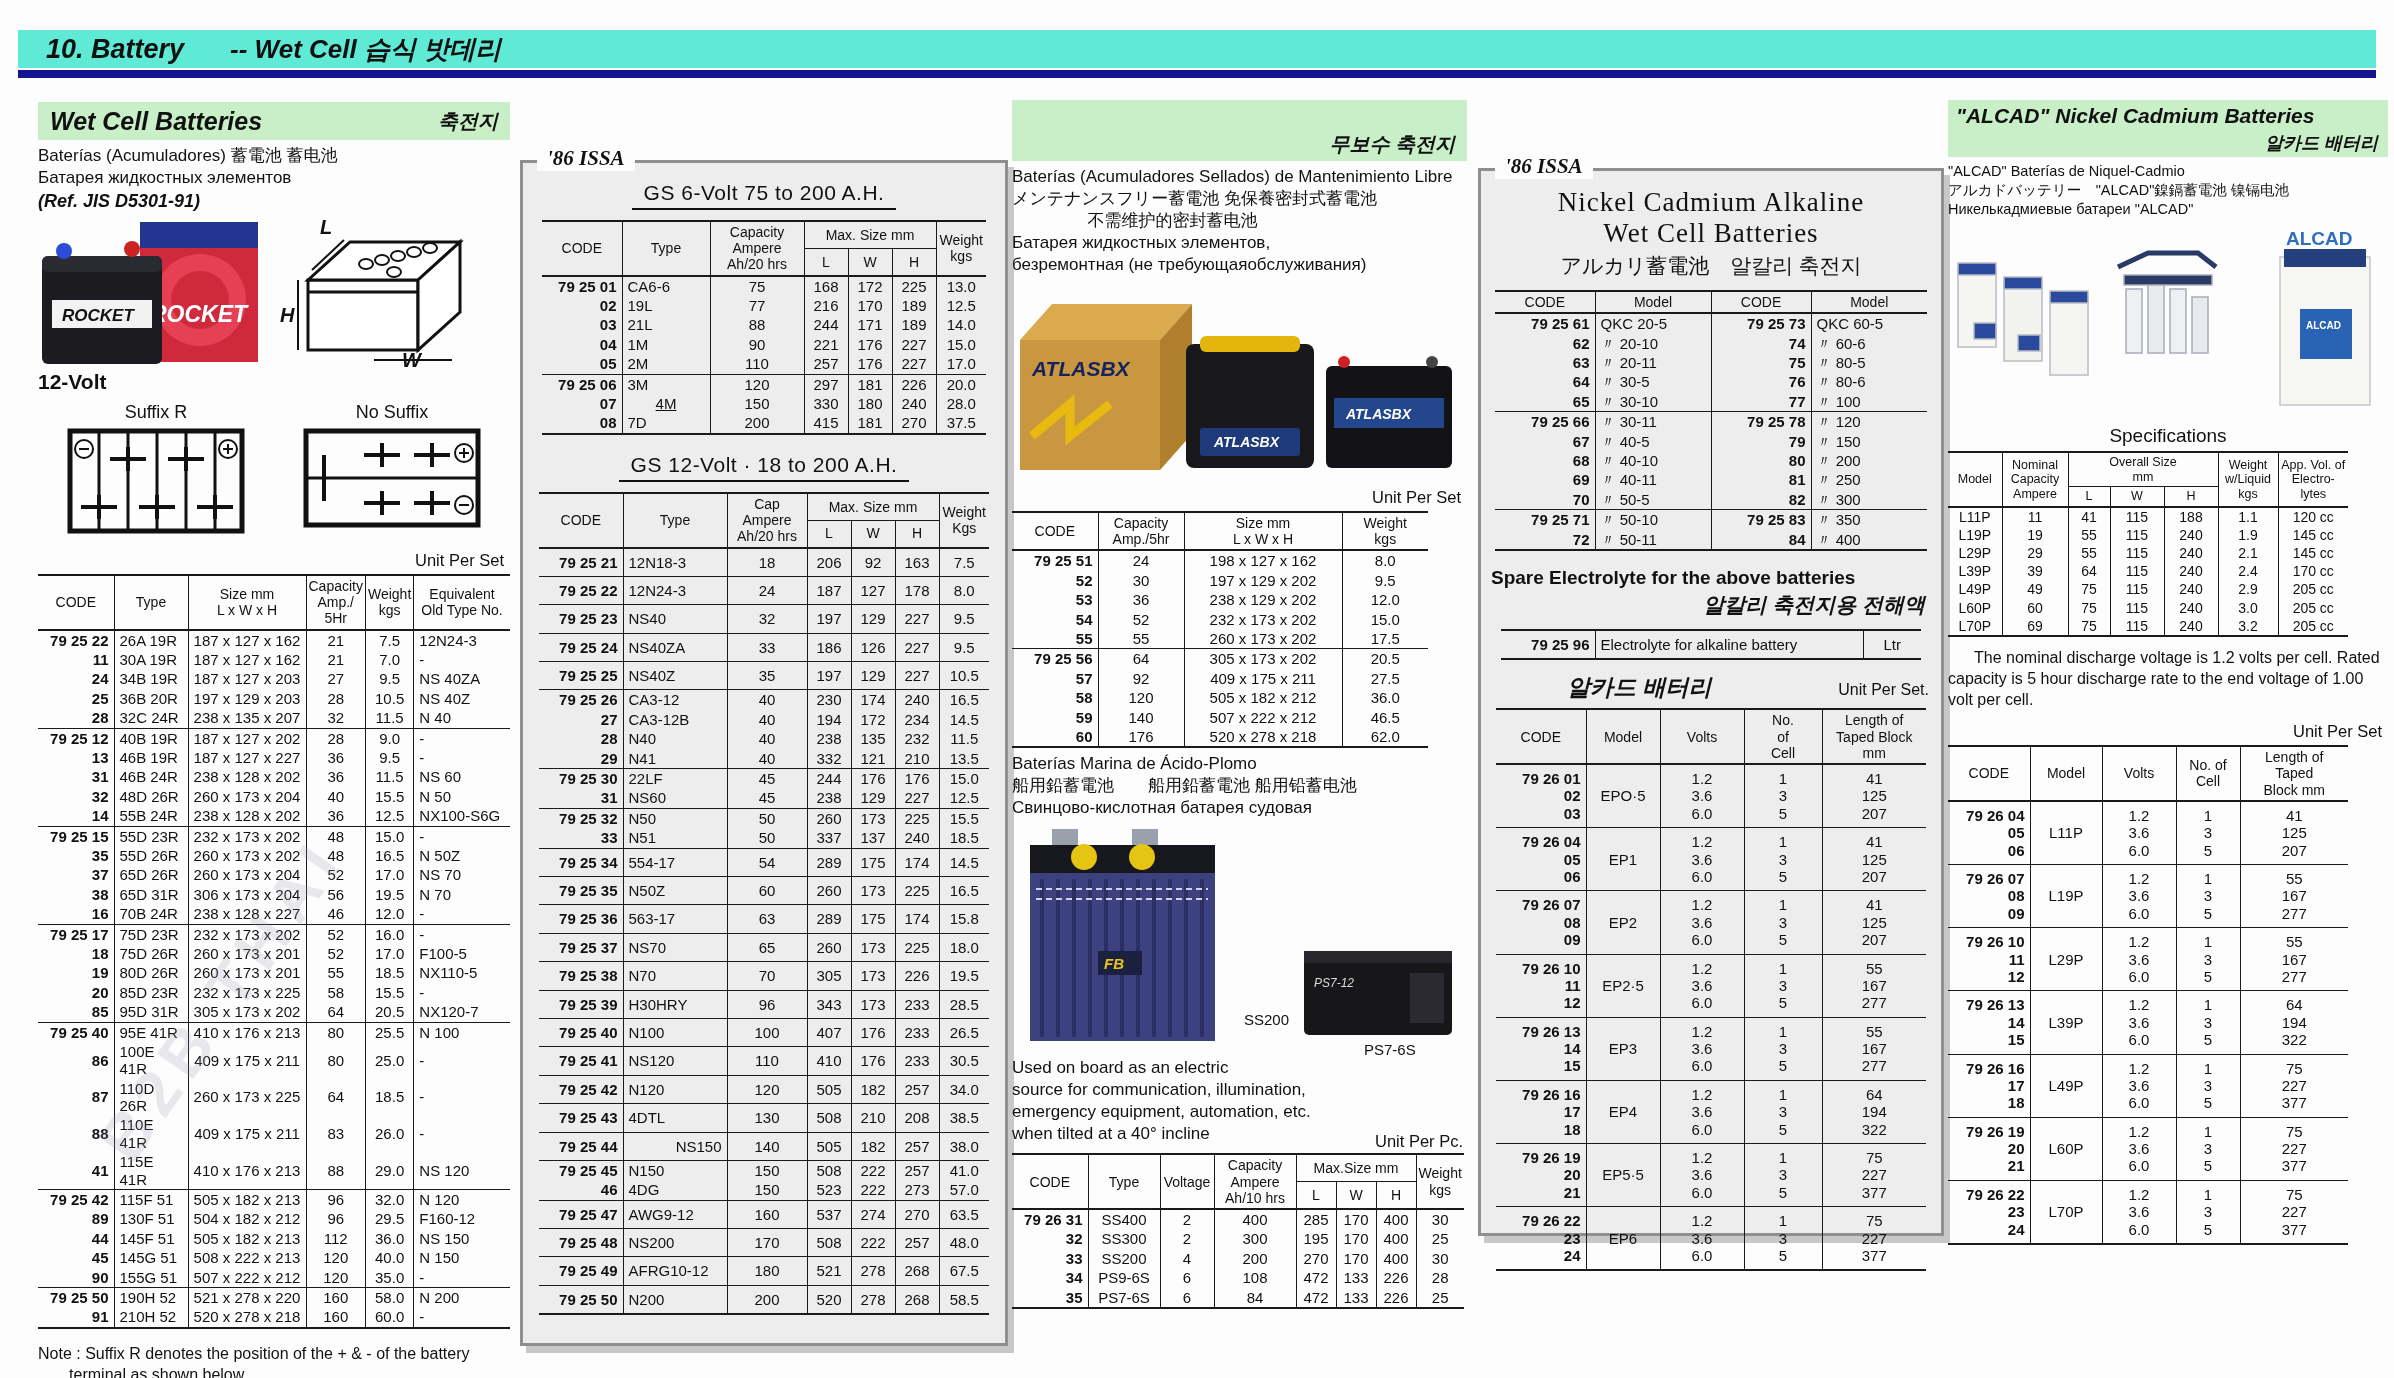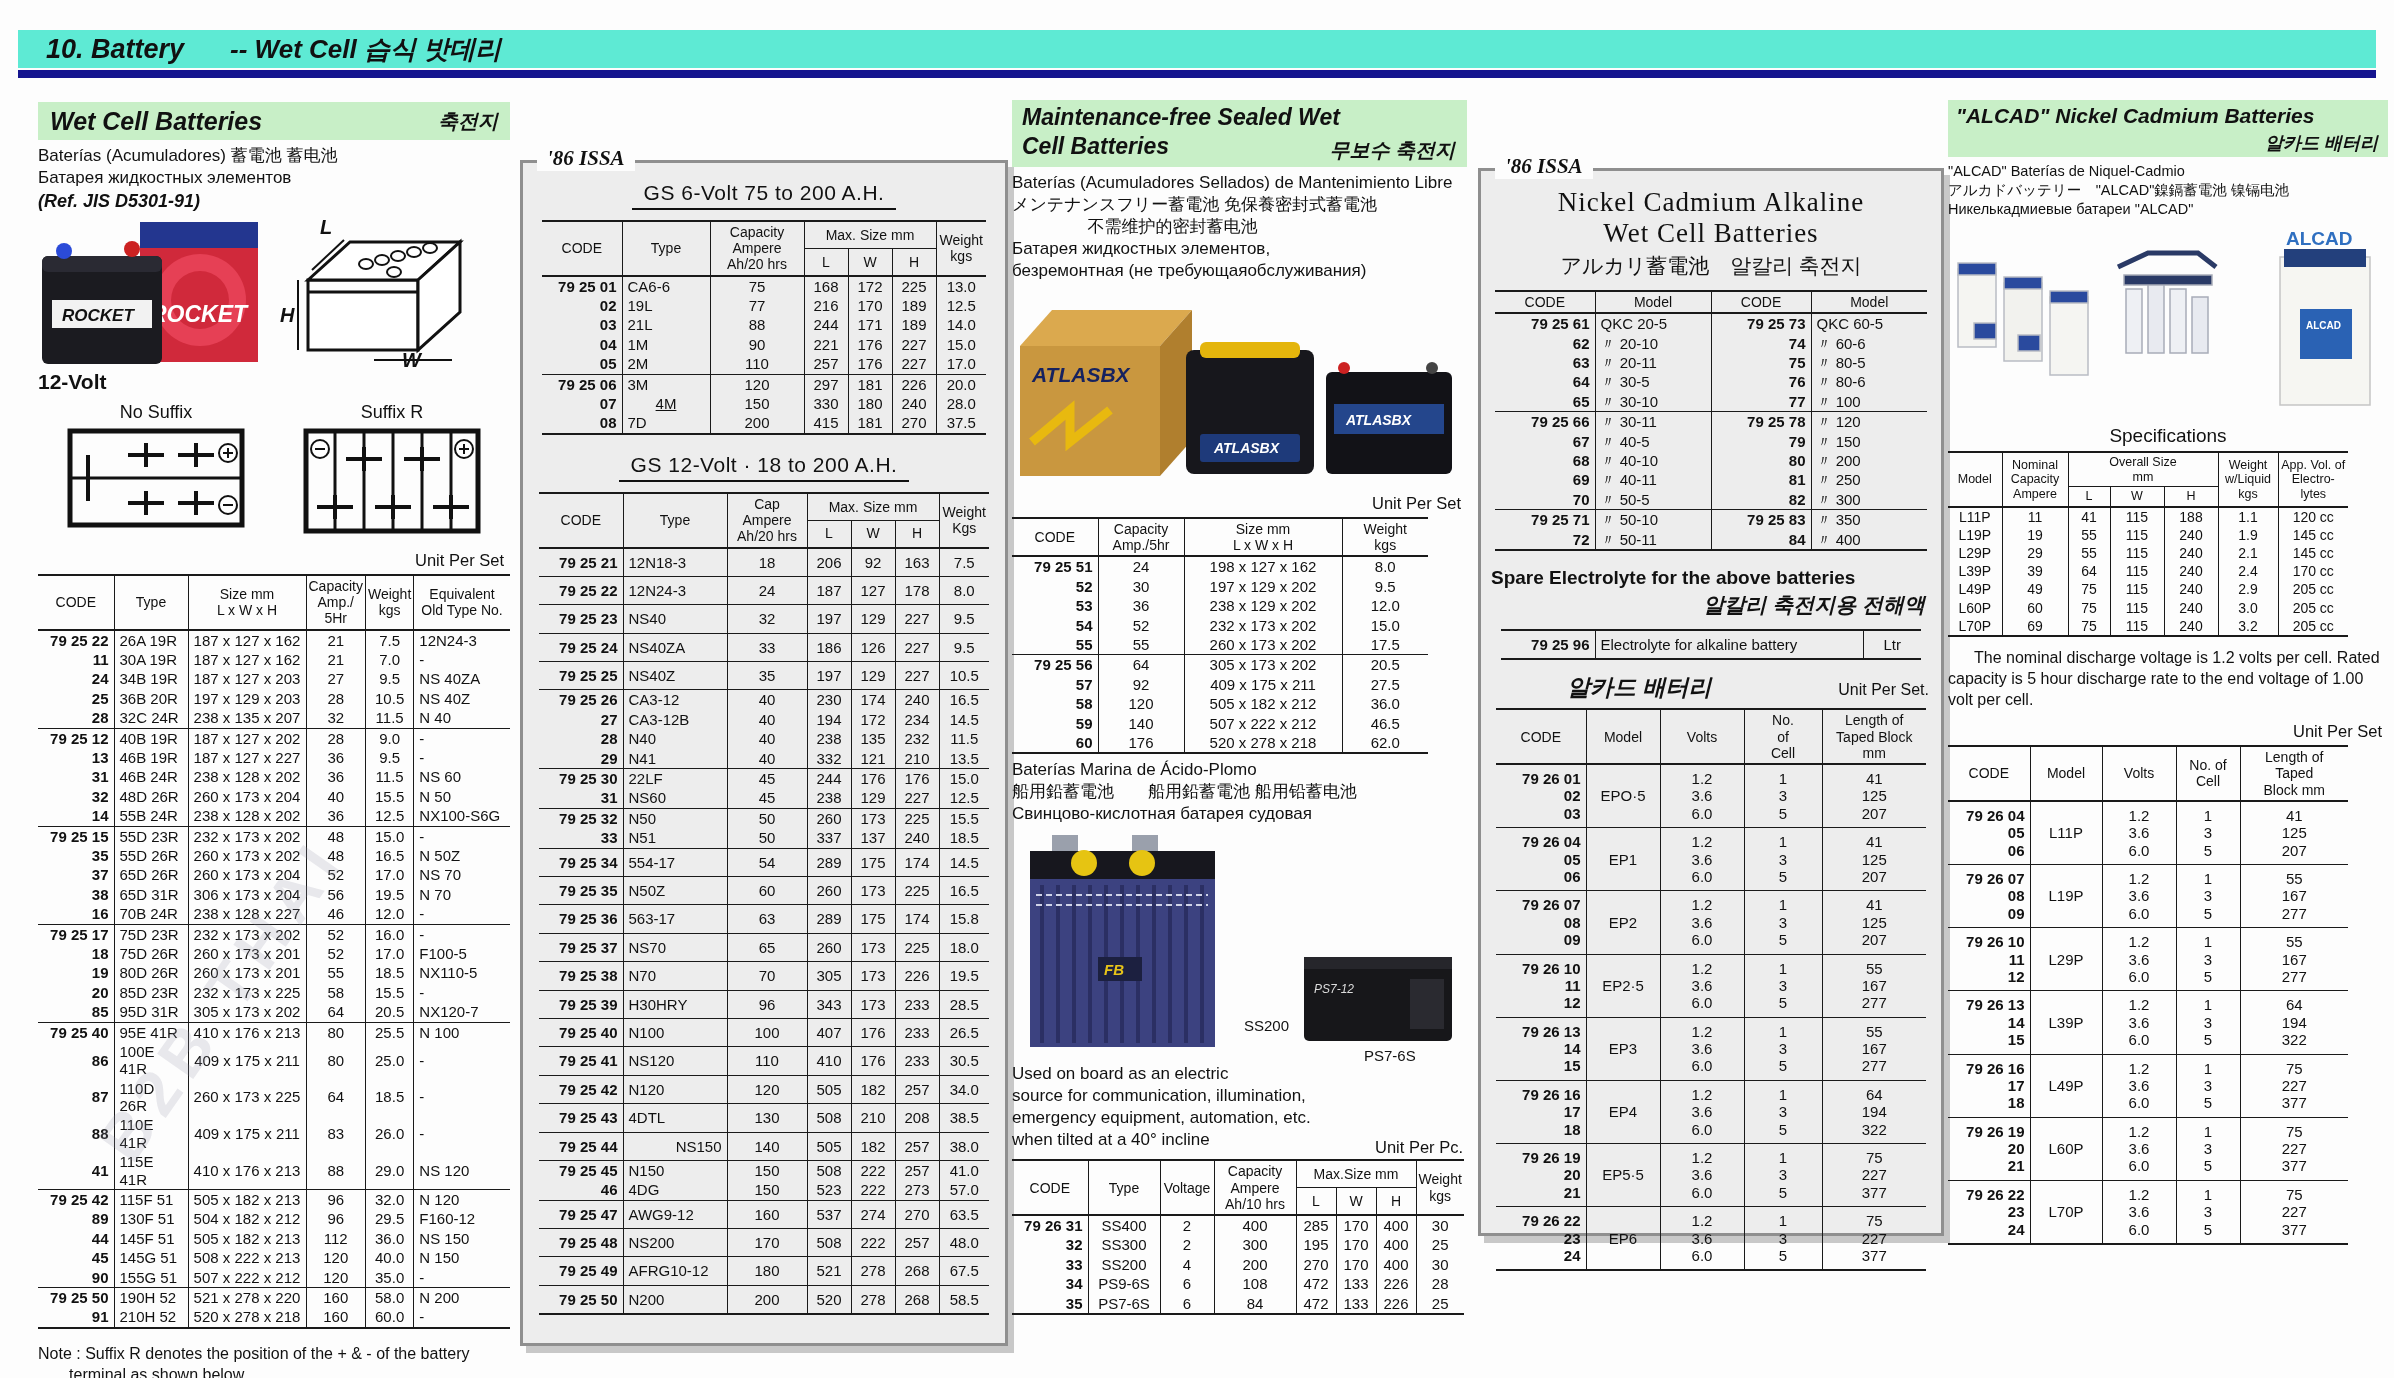--- a/index.html
+++ b/index.html
@@ -140,43 +140,20 @@
         <text x="46" y="16" font-size="20" font-style="italic" font-weight="700" fill="#111">L</text>
         <text x="6" y="104" font-size="20" font-style="italic" font-weight="700" fill="#111">H</text>
         <text x="128" y="149" font-size="20" font-style="italic" font-weight="700" fill="#111">W</text>
       </svg>
     </div>
 
     <div class="volt">12-Volt</div>
 
     <div class="suffrow">
       <div class="suffcol">
-        <div class="sufflabel">No Suffix</div>
-        <svg width="180" height="102" viewBox="0 0 180 102">
-          <rect x="4" y="4" width="172" height="94" fill="none" stroke="#111" stroke-width="5"></rect>
-          <line x1="4" y1="51" x2="176" y2="51" stroke="#111" stroke-width="3"></line>
-          <g stroke="#111" stroke-width="4">
-            <line x1="22" y1="28" x2="22" y2="74"></line>
-            <line x1="62" y1="28" x2="98" y2="28"></line>
-              <line x1="80" y1="16" x2="80" y2="40"></line>
-            <line x1="112" y1="28" x2="148" y2="28"></line>
-              <line x1="130" y1="16" x2="130" y2="40"></line>
-            <line x1="62" y1="76" x2="98" y2="76"></line>
-              <line x1="80" y1="64" x2="80" y2="88"></line>
-            <line x1="112" y1="76" x2="148" y2="76"></line>
-              <line x1="130" y1="64" x2="130" y2="88"></line>
-          </g>
-          <circle cx="162" cy="26" r="9" fill="#fff" stroke="#111" stroke-width="2"></circle>
-          <line x1="157" y1="26" x2="167" y2="26" stroke="#111" stroke-width="2"></line>
-          <line x1="162" y1="21" x2="162" y2="31" stroke="#111" stroke-width="2"></line>
-          <circle cx="162" cy="78" r="9" fill="#fff" stroke="#111" stroke-width="2"></circle>
-          <line x1="157" y1="78" x2="167" y2="78" stroke="#111" stroke-width="2"></line>
-        </svg>
-      </div>
-      <div class="suffcol">
         <div class="sufflabel">Suffix R</div>
         <svg width="180" height="108" viewBox="0 0 180 108">
           <rect x="4" y="4" width="172" height="100" fill="none" stroke="#111" stroke-width="5"></rect>
           <g stroke="#111" stroke-width="3">
             <line x1="33" y1="4" x2="33" y2="104"></line>
               <line x1="62" y1="4" x2="62" y2="104"></line>
             <line x1="91" y1="4" x2="91" y2="104"></line>
               <line x1="120" y1="4" x2="120" y2="104"></line>
             <line x1="149" y1="4" x2="149" y2="104"></line>
           </g>
@@ -192,20 +169,43 @@
               <line x1="91" y1="68" x2="91" y2="92"></line>
               <line x1="149" y1="68" x2="149" y2="92"></line>
           </g>
           <circle cx="18" cy="22" r="9" fill="#fff" stroke="#111" stroke-width="2"></circle>
           <line x1="13" y1="22" x2="23" y2="22" stroke="#111" stroke-width="2"></line>
           <circle cx="162" cy="22" r="9" fill="#fff" stroke="#111" stroke-width="2"></circle>
           <line x1="157" y1="22" x2="167" y2="22" stroke="#111" stroke-width="2"></line>
           <line x1="162" y1="17" x2="162" y2="27" stroke="#111" stroke-width="2"></line>
         </svg>
       </div>
+      <div class="suffcol">
+        <div class="sufflabel">No Suffix</div>
+        <svg width="180" height="102" viewBox="0 0 180 102">
+          <rect x="4" y="4" width="172" height="94" fill="none" stroke="#111" stroke-width="5"></rect>
+          <line x1="4" y1="51" x2="176" y2="51" stroke="#111" stroke-width="3"></line>
+          <g stroke="#111" stroke-width="4">
+            <line x1="22" y1="28" x2="22" y2="74"></line>
+            <line x1="62" y1="28" x2="98" y2="28"></line>
+              <line x1="80" y1="16" x2="80" y2="40"></line>
+            <line x1="112" y1="28" x2="148" y2="28"></line>
+              <line x1="130" y1="16" x2="130" y2="40"></line>
+            <line x1="62" y1="76" x2="98" y2="76"></line>
+              <line x1="80" y1="64" x2="80" y2="88"></line>
+            <line x1="112" y1="76" x2="148" y2="76"></line>
+              <line x1="130" y1="64" x2="130" y2="88"></line>
+          </g>
+          <circle cx="162" cy="26" r="9" fill="#fff" stroke="#111" stroke-width="2"></circle>
+          <line x1="157" y1="26" x2="167" y2="26" stroke="#111" stroke-width="2"></line>
+          <line x1="162" y1="21" x2="162" y2="31" stroke="#111" stroke-width="2"></line>
+          <circle cx="162" cy="78" r="9" fill="#fff" stroke="#111" stroke-width="2"></circle>
+          <line x1="157" y1="78" x2="167" y2="78" stroke="#111" stroke-width="2"></line>
+        </svg>
+      </div>
     </div>
 
     <div class="unitlabel">Unit Per Set</div>
     <div>
         <table class="cat-table">
           <colgroup>
             <col style="width: 76px;">
             <col style="width: 74px;">
             <col style="width: 118px;">
             <col style="width: 56px;">
@@ -963,21 +963,20 @@
               <td style="text-align: center;">268</td>
               <td style="text-align: center;">58.5</td>
             </tr>
           </tbody>
         </table>
       </div>
   </section>
 
   <section class="midcol">
     <div class="ghead2">
-      <span class="gh-en2">Maintenance-free Sealed Wet Cell Batteries</span>
       <span class="gh-ko2">무보수 축전지</span>
     </div>
     <div class="subs">Baterías (Acumuladores Sellados) de Mantenimiento Libre
 メンテナンスフリー蓄電池  免保養密封式蓄電池
 &nbsp;&nbsp;&nbsp;&nbsp;&nbsp;&nbsp;&nbsp;&nbsp;&nbsp;&nbsp;&nbsp;&nbsp;&nbsp;&nbsp;&nbsp;&nbsp;不需维护的密封蓄电池
 Батарея жидкостных элементов,
 безремонтная (не требующаяобслуживания)</div>
 
     <svg width="448" height="192" viewBox="0 0 448 192" style="margin-top:4px">
       <polygon points="8,60 148,60 148,190 8,190" fill="#c9973f"></polygon>

